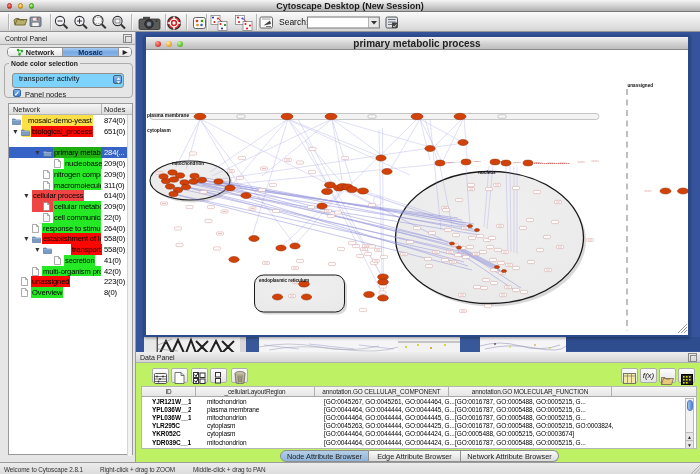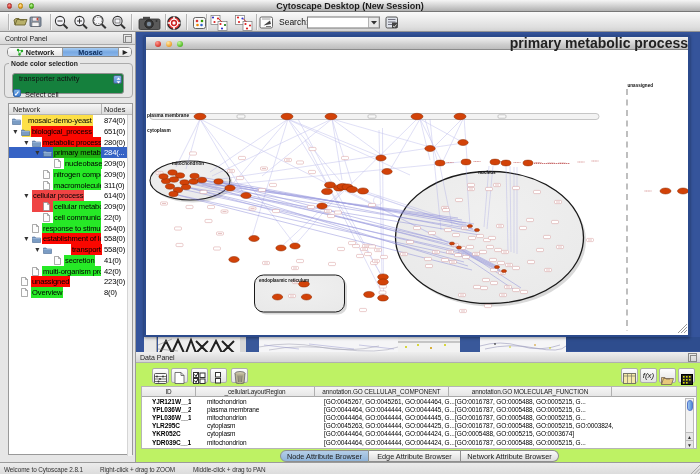--- a/index.html
+++ b/index.html
@@ -8,30 +8,30 @@
 #mactitle{left:0;top:0;width:700px;height:12px;background:linear-gradient(#f5f5f5,#d0d0d0 55%,#b0b0b0);border-bottom:1px solid #777;}
 #mactitle .t{width:100%;text-align:center;font-size:9px;font-weight:bold;color:#1a1a1a;line-height:12px;}
 .tl{border-radius:50%;width:5.5px;height:5.5px;top:3px;}
 
 #toolbar{left:0;top:12px;width:700px;height:20px;background:linear-gradient(#fafafa,#dedede 80%,#d2d2d2);border-bottom:1px solid #949494;}
 .sep{width:1px;height:16px;top:2px;background:#b5b5b5;box-shadow:1px 0 0 #f5f5f5;}
 
 #desktop{left:136px;top:32px;width:564px;height:320px;background:#35549b;}
 #netwin{left:8px;top:3px;width:546px;height:302px;background:#fff;border:2px solid #2b4a8c;box-shadow:0 1px 3px rgba(0,0,0,.4);}
 #nettitle{left:0;top:0;width:542px;height:13px;background:linear-gradient(#f2f2f2,#cfcfcf 60%,#bdbdbd);border-bottom:1px solid #8a8a8a;}
-#nettitle .t{width:100%;text-align:right;font-size:14px;font-weight:bold;color:#222;line-height:13px;}
+#nettitle .t{width:100%;text-align:center;font-size:10px;font-weight:bold;color:#222;line-height:13px;}
 .tl2{border-radius:50%;width:6px;height:6px;top:3.5px;}
 
 #cpanel{left:0;top:32px;width:136px;height:430px;background:#e6e6e6;border-right:1px solid #9b9b9b;}
 #cphead{left:0;top:0;width:135px;height:13px;background:linear-gradient(#f2f2f2,#d8d8d8);border-bottom:1px solid #aaa;font-size:7px;color:#222;line-height:13px;}
 .tabbar{left:7px;top:14.5px;width:125px;height:10.5px;border:1px solid #8a8a8a;border-radius:4px;background:#fdfdfd;overflow:hidden;display:flex;}
 .tab{font-size:7.2px;font-weight:bold;line-height:9.5px;text-align:center;color:#222;}
 .groupbox{left:4px;top:31px;width:129px;height:35px;border:1px solid #ababab;border-radius:4px;}
 .grouplabel{left:9px;top:28px;background:#e6e6e6;font-size:6.8px;font-weight:bold;color:#222;padding:0 2px;}
-.combo{left:12px;top:41px;width:112px;height:21px;background:#15803d;border:1px solid #909090;border-radius:3px;font-size:7.4px;line-height:10px;color:#111;}
+.combo{left:12px;top:41px;width:112px;height:15px;background:#7dd3fc;border:1px solid #909090;border-radius:3px;font-size:7.4px;line-height:10px;color:#111;}
 .checkbox{left:13px;top:57px;width:8px;height:8px;background:linear-gradient(#7db3e8,#3a7ad0);border:1px solid #3668a8;border-radius:2px;color:#fff;font-size:7px;line-height:8px;font-weight:bold;text-align:center;}
 #treebox{left:8px;top:71px;width:125px;height:352px;background:#fff;border:1px solid #999;}
 #treehead{left:0;top:0;width:123px;height:11px;background:linear-gradient(#f6f6f6,#dcdcdc);border-bottom:1px solid #b5b5b5;font-size:7.4px;line-height:11px;color:#222;}
 .trow{left:0;width:123px;height:10.75px;font-size:7.6px;letter-spacing:-0.15px;line-height:11px;white-space:nowrap;}
 .tlabel{padding:0 1px;color:#000;}
 .tval{position:absolute;left:95px;top:0;}
 .arrow{position:absolute;font-size:6.8px;color:#333;top:0px;}
 
 #dpanel{left:136px;top:352px;width:564px;height:110px;background:#bef264;}
 #dphead{left:0;top:0;width:564px;height:11px;background:linear-gradient(#efefef,#d4d4d4);border-bottom:1px solid #b0b0b0;font-size:7px;color:#222;line-height:11px;}
@@ -559,21 +559,21 @@
 </div>
 <div class="groupbox abs"></div>
     <div class="grouplabel abs">Node color selection</div>
 <div class="combo abs"><span style="padding-left:6px">transporter activity</span>
 <div class="abs" style="right:1px;top:0.5px;width:9px;height:9px;background:linear-gradient(#8fb7ea,#4f86d2);border-radius:2px;border:0.5px solid #467;">
 <svg width="9" height="9">
           <path d="M4.5 1.5 L6.5 3.8 L2.5 3.8 Z" fill="#fff"></path>
           <path d="M4.5 7.5 L6.5 5.2 L2.5 5.2 Z" fill="#fff"></path>
         </svg></div></div>
 <div class="checkbox abs">✓</div>
-    <div class="abs" style="left:25px;top:58px;font-size:7.4px;color:#111;">Select cell</div>
+    <div class="abs" style="left:25px;top:58px;font-size:7.4px;color:#111;">Panel nodes</div>
 <div id="treebox" class="abs">
 <div id="treehead" class="abs">
         <span class="abs" style="left:4px">Network</span>
         <span class="abs" style="left:95px">Nodes</span>
         <span class="abs" style="left:92px;top:0;width:1px;height:11px;background:#b5b5b5"></span>
       </div>
 <div class="trow abs" style="top:11.0px;">
         <span class="abs" style="left:3px;top:1px"><svg width="9" height="8" viewBox="0 0 9 8" style="vertical-align:-1px">
             <path d="M0.5 2 L3 2 L3.8 3 L8.5 3 L8.5 7.5 L0.5 7.5 Z" fill="#7a9cc4" stroke="#4a6a94" stroke-width="0.6"></path>
             <path d="M0.5 3.5 L8.5 3.5" stroke="#9ab8da" stroke-width="0.8"></path>
@@ -582,29 +582,20 @@
         <span class="tval">874(0)</span>
       </div>
 <div class="trow abs" style="top:21.75px;">
         <span class="arrow" style="left:3px">▼</span>
         <span class="abs" style="left:12px;top:1px"><svg width="9" height="8" viewBox="0 0 9 8" style="vertical-align:-1px">
             <path d="M0.5 2 L3 2 L3.8 3 L8.5 3 L8.5 7.5 L0.5 7.5 Z" fill="#7a9cc4" stroke="#4a6a94" stroke-width="0.6"></path>
             <path d="M0.5 3.5 L8.5 3.5" stroke="#9ab8da" stroke-width="0.8"></path>
           </svg></span>
         <span class="abs tlabel" style="left:22px;background:#fb0700;max-width:70px;overflow:hidden;display:inline-block;height:10.75px;">biological_process</span>
         <span class="tval">651(0)</span>
-      </div>
-<div class="trow abs" style="top:32.5px;">
-        <span class="arrow" style="left:14px">▼</span>
-        <span class="abs" style="left:23px;top:1px"><svg width="9" height="8" viewBox="0 0 9 8" style="vertical-align:-1px">
-            <path d="M0.5 2 L3 2 L3.8 3 L8.5 3 L8.5 7.5 L0.5 7.5 Z" fill="#7a9cc4" stroke="#4a6a94" stroke-width="0.6"></path>
-            <path d="M0.5 3.5 L8.5 3.5" stroke="#9ab8da" stroke-width="0.8"></path>
-          </svg></span>
-        <span class="abs tlabel" style="left:33px;background:#fb0700;max-width:59px;overflow:hidden;display:inline-block;height:10.75px;">metabolic process</span>
-        <span class="tval">280(0)</span>
       </div>
 <div class="trow abs" style="top:43.25px;background:#3663c5;">
         <span class="arrow" style="left:25px">▼</span>
         <span class="abs" style="left:34px;top:1px"><svg width="9" height="8" viewBox="0 0 9 8" style="vertical-align:-1px">
             <path d="M0.5 2 L3 2 L3.8 3 L8.5 3 L8.5 7.5 L0.5 7.5 Z" fill="#7a9cc4" stroke="#4a6a94" stroke-width="0.6"></path>
             <path d="M0.5 3.5 L8.5 3.5" stroke="#9ab8da" stroke-width="0.8"></path>
           </svg></span>
         <span class="abs tlabel" style="left:44px;background:#1fae10;width:48px;overflow:hidden;display:inline-block;height:10.75px;">primary metabol</span>
         <span class="tval" style="color:#fff">284(...</span>
       </div>

